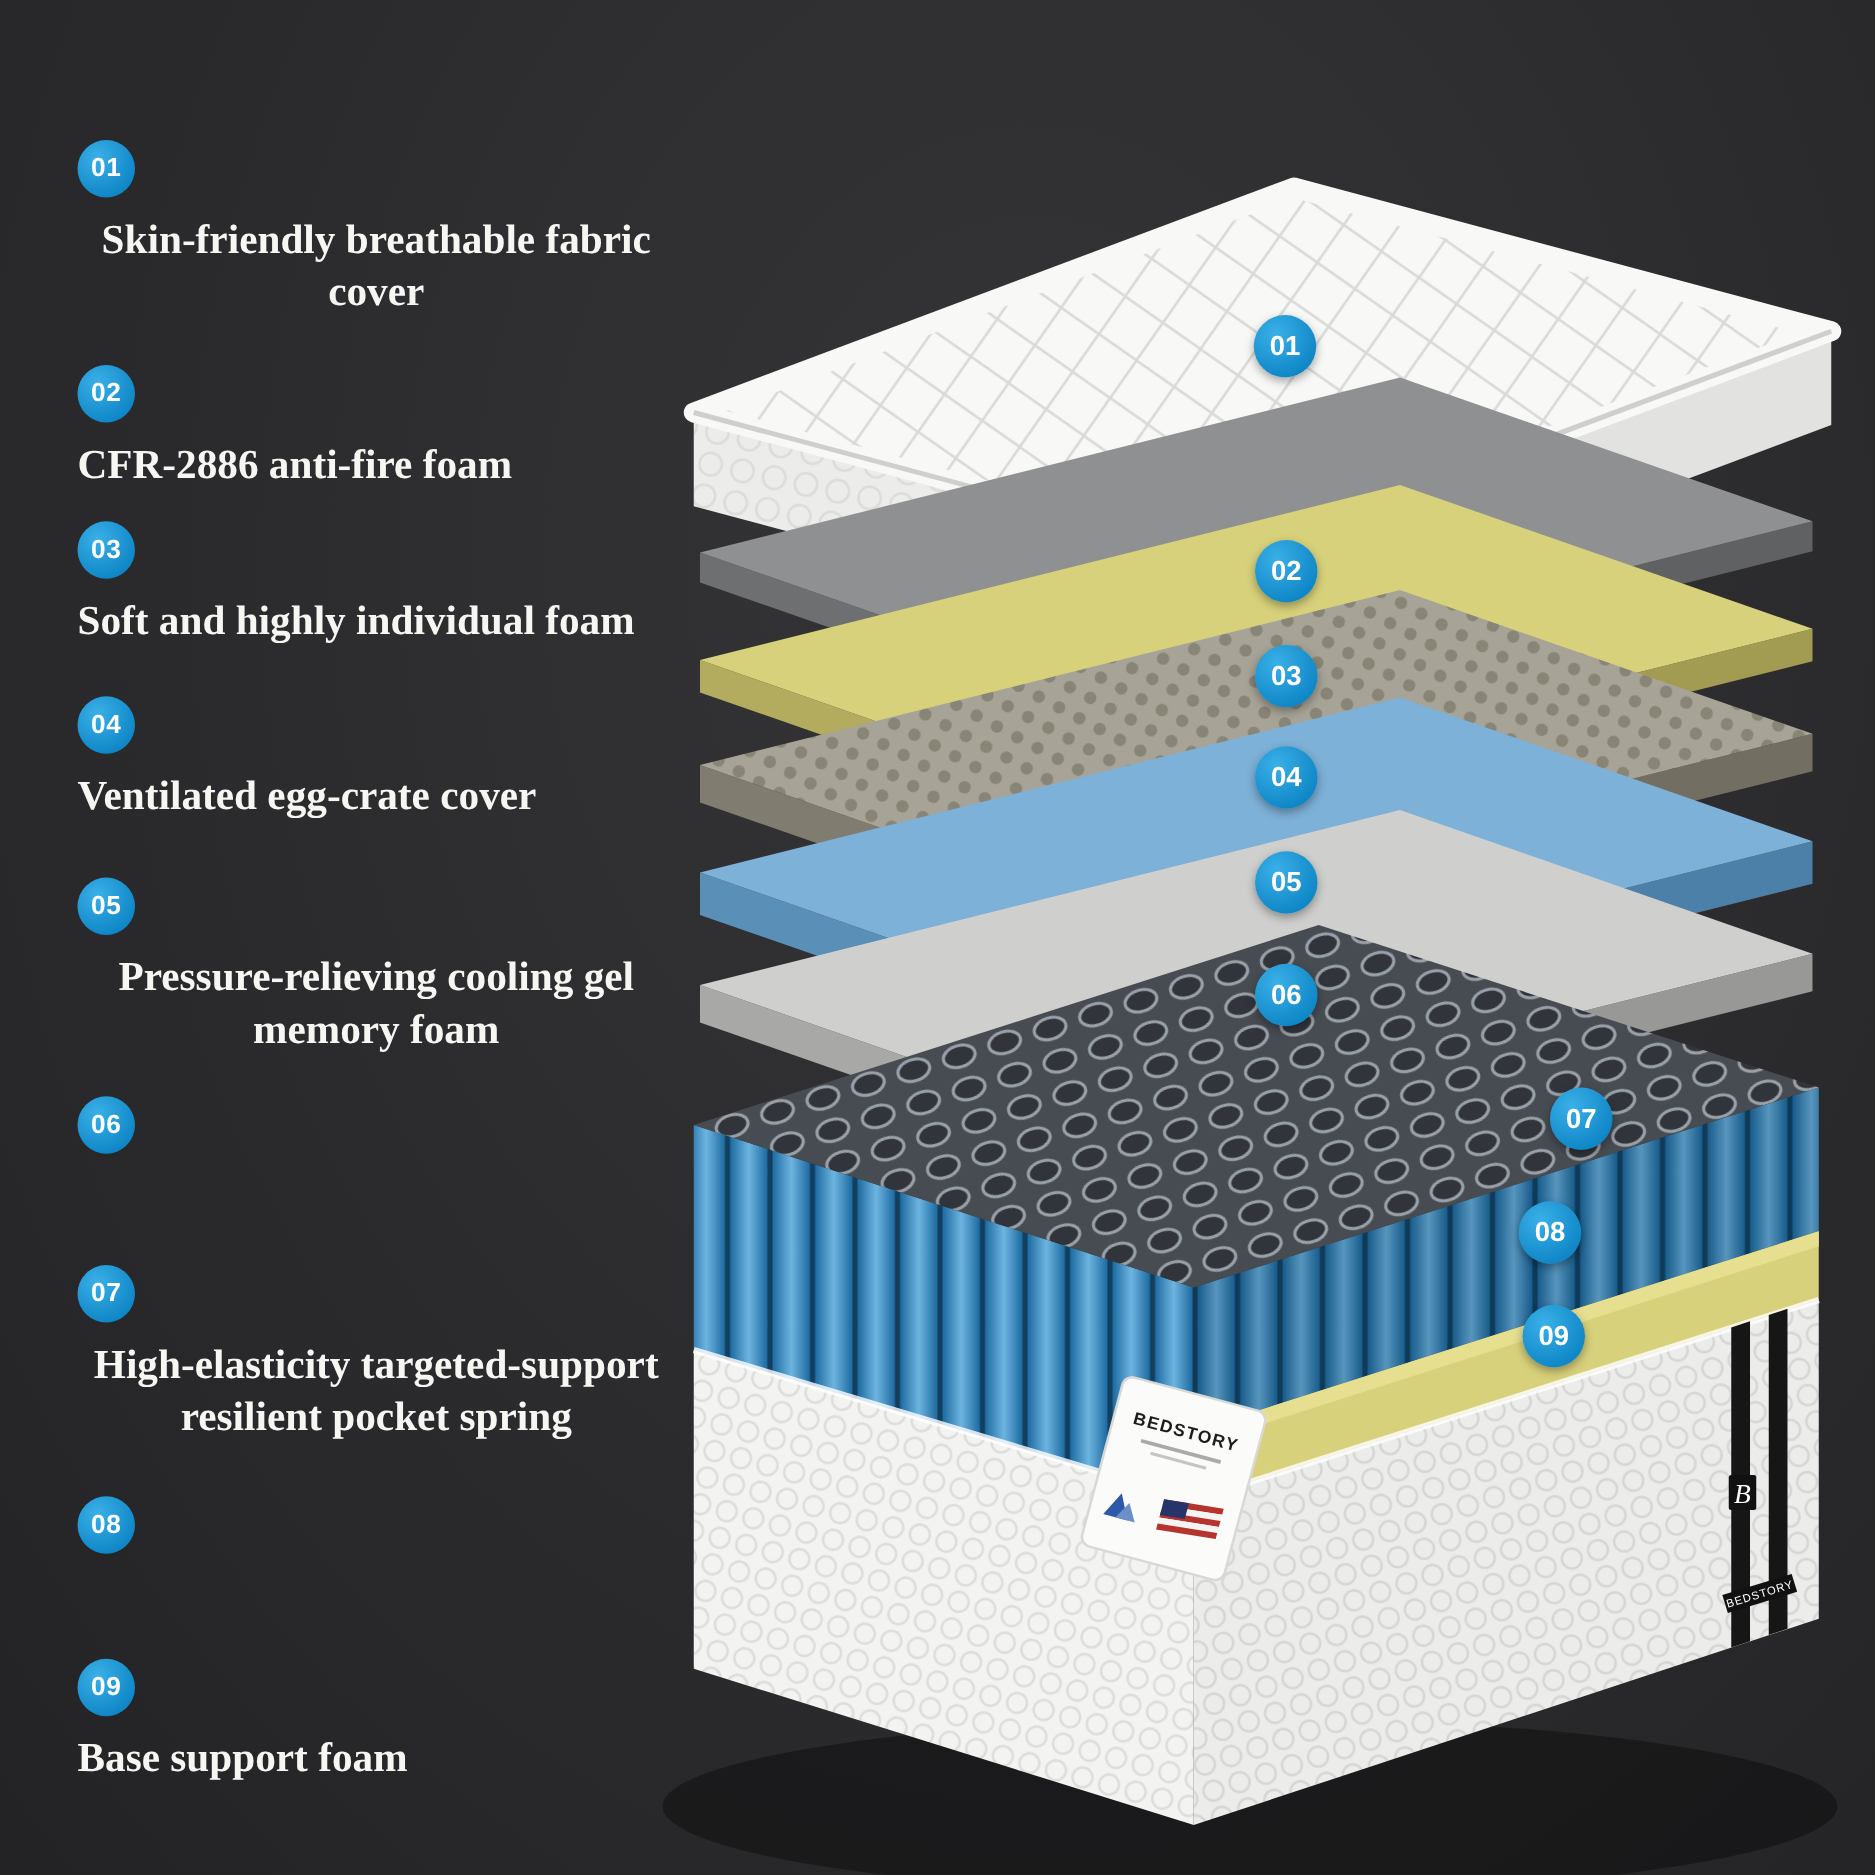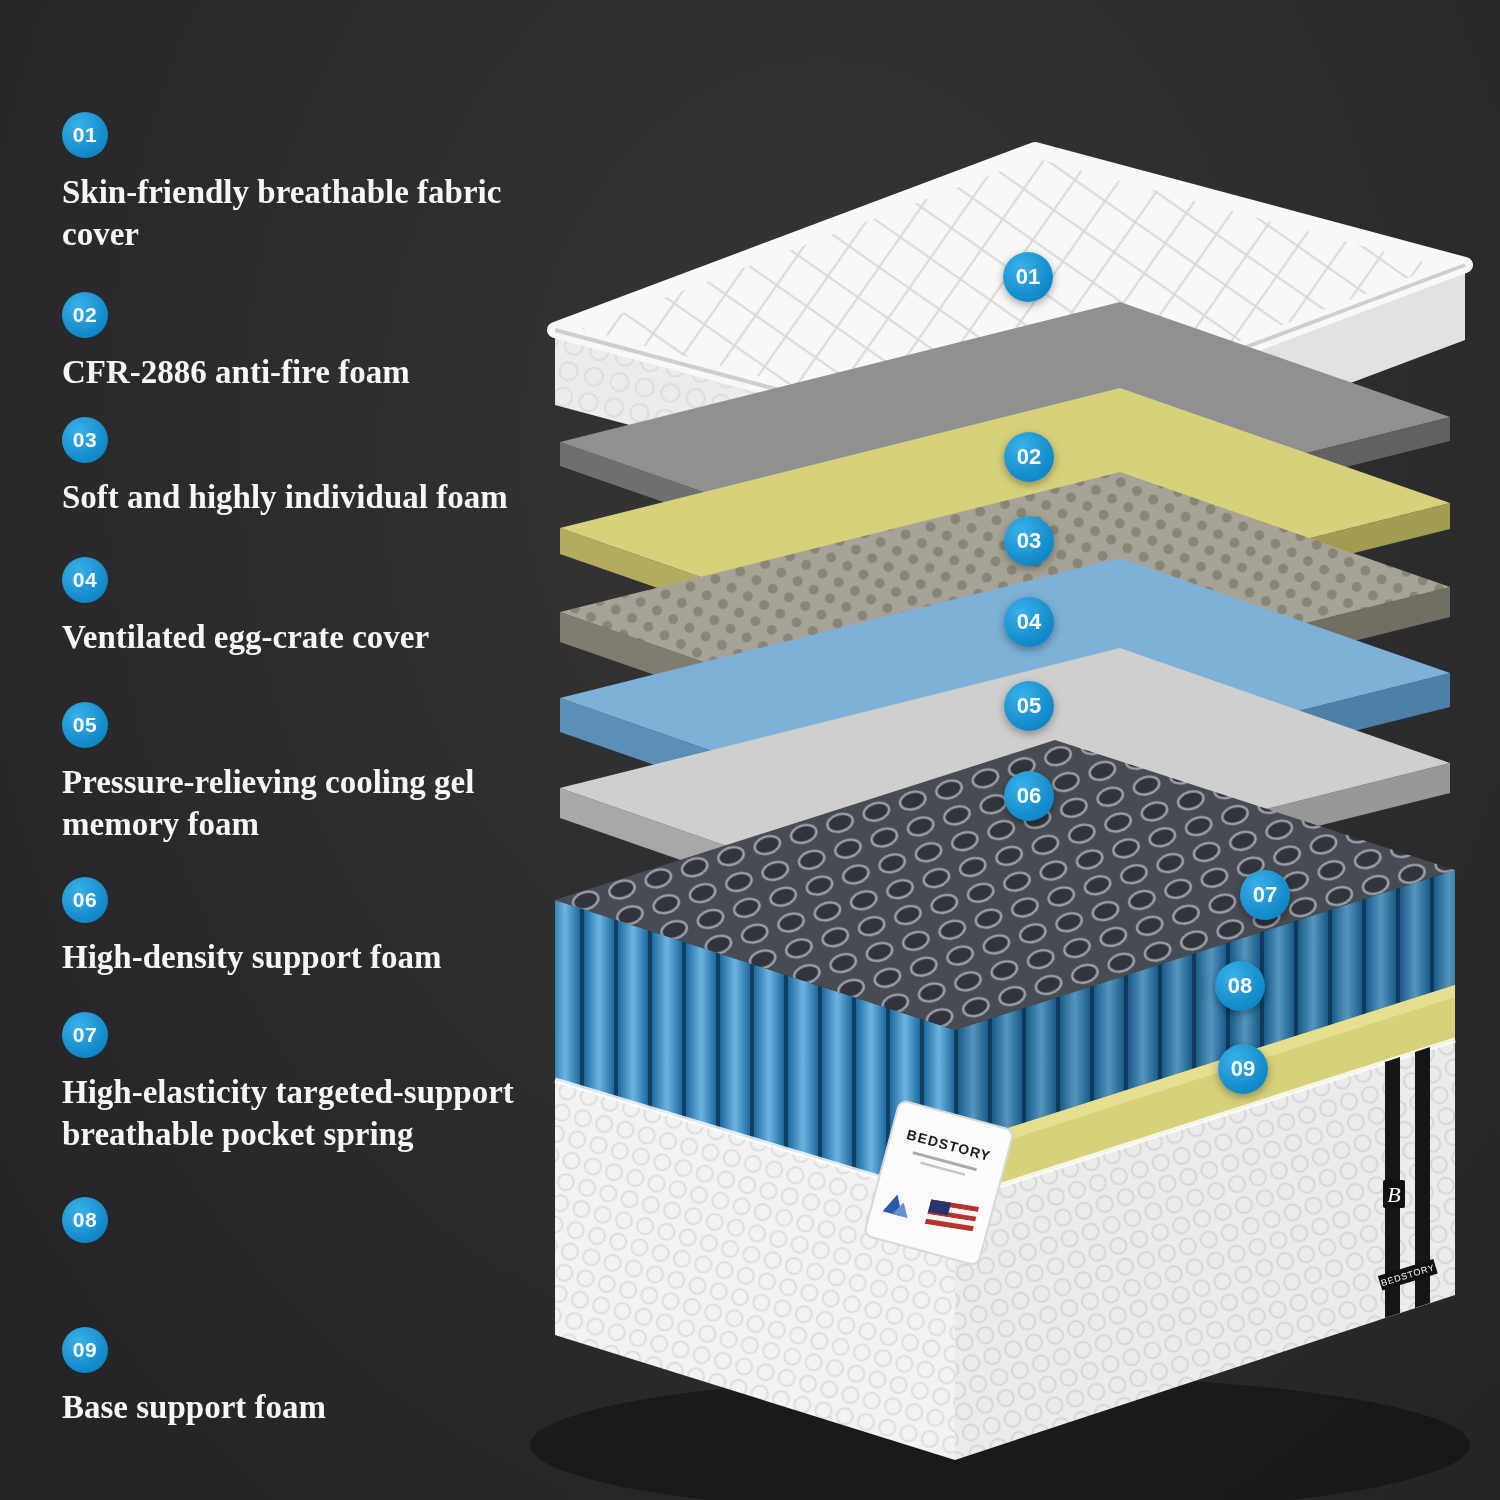--- a/index.html
+++ b/index.html
@@ -13,21 +13,21 @@
   .num-badge{
     width:46px;height:46px;border-radius:50%;
     background:radial-gradient(circle at 35% 30%, #3ab0e8, #0f86c6 75%);
     color:#fff;font-weight:bold;font-size:21px;
     display:flex;align-items:center;justify-content:center;
     letter-spacing:.5px;
   }
   .item-label{
     margin-top:13px;color:#f6f6f3;
     font-family:"Liberation Serif", serif;font-weight:600;
-    font-size:33px;line-height:1.28;max-width:478px;
+    font-size:33px;line-height:1.28;max-width:478px;text-align:center;
   }
   .dbadge{
     position:absolute;width:50px;height:50px;border-radius:50%;
     background:radial-gradient(circle at 35% 30%, #3ab0e8, #0f86c6 75%);
     color:#fff;font-weight:bold;font-size:22px;
     display:flex;align-items:center;justify-content:center;
     box-shadow:0 3px 8px rgba(0,0,0,.35);
   }
   .illustration{position:absolute;left:480px;top:100px;width:1020px;height:1400px;}
 </style>
@@ -194,26 +194,25 @@
       <div class="item-label">Ventilated egg-crate cover</div>
     </div>
 
     <div class="legend-item" style="top:702px;">
       <div class="num-badge">05</div>
       <div class="item-label">Pressure-relieving cooling gel memory foam</div>
     </div>
 
     <div class="legend-item" style="top:877px;">
       <div class="num-badge">06</div>
-      <div class="item-label">High-density support foam</div>
     </div>
 
     <div class="legend-item" style="top:1012px;">
       <div class="num-badge">07</div>
-      <div class="item-label">High-elasticity targeted-support breathable pocket spring</div>
+      <div class="item-label">High-elasticity targeted-support resilient pocket spring</div>
     </div>
 
     <div class="legend-item" style="top:1197px;">
       <div class="num-badge">08</div>
     </div>
 
     <div class="legend-item" style="top:1327px;">
       <div class="num-badge">09</div>
       <div class="item-label">Base support foam</div>
     </div>

